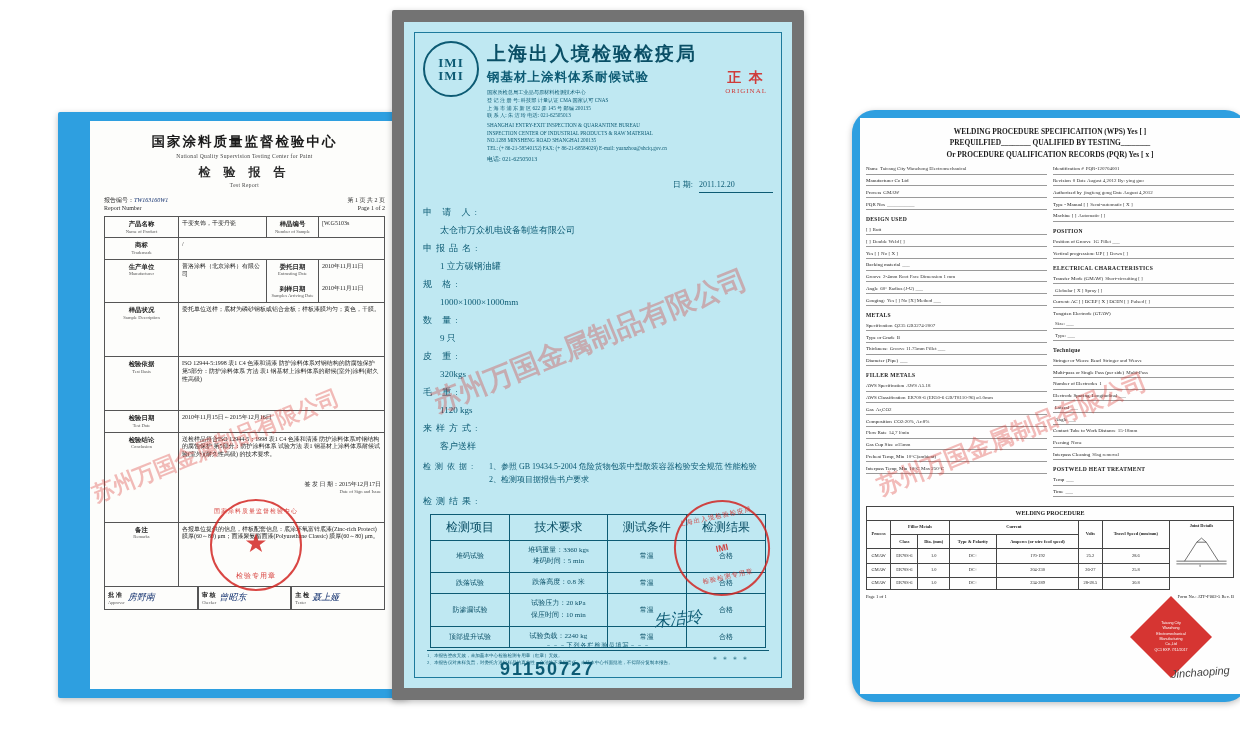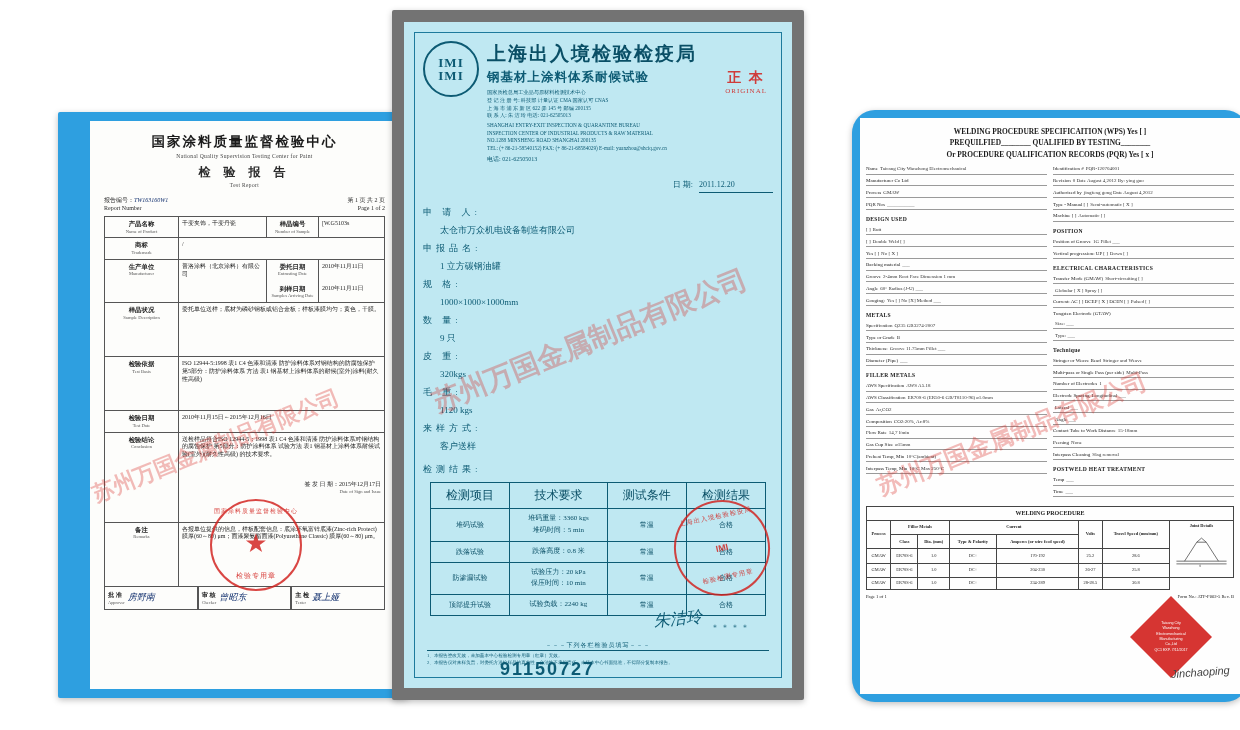--- a/index.html
+++ b/index.html
@@ -346,20 +346,29 @@
             <div class="f">
               <span class="fk">毛      重:</span>
               <span class="fv">1120 kgs</span>
             </div>
             <div class="f">
               <span class="fk">来样方式:</span>
               <span class="fv">客户送样</span>
             </div>
           </div>
 
+          <div class="c-basis">
+            <div class="b1">
+              <span class="bk">检测依据:</span>
+              <span>
+                <div>1、参照 GB 19434.5-2004 危险货物包装中型散装容器检验安全规范 性能检验</div>
+                <div>2、检测项目据报告书户要求</div>
+              </span>
+            </div>
+          </div>
 
           <div class="c-res">检测结果:</div>
 
           <table class="c-table">
             <tbody>
                 <tr>
               <th>检测项目</th>
               <th>技术要求</th>
               <th>测试条件</th>
               <th>检测结果</th>

